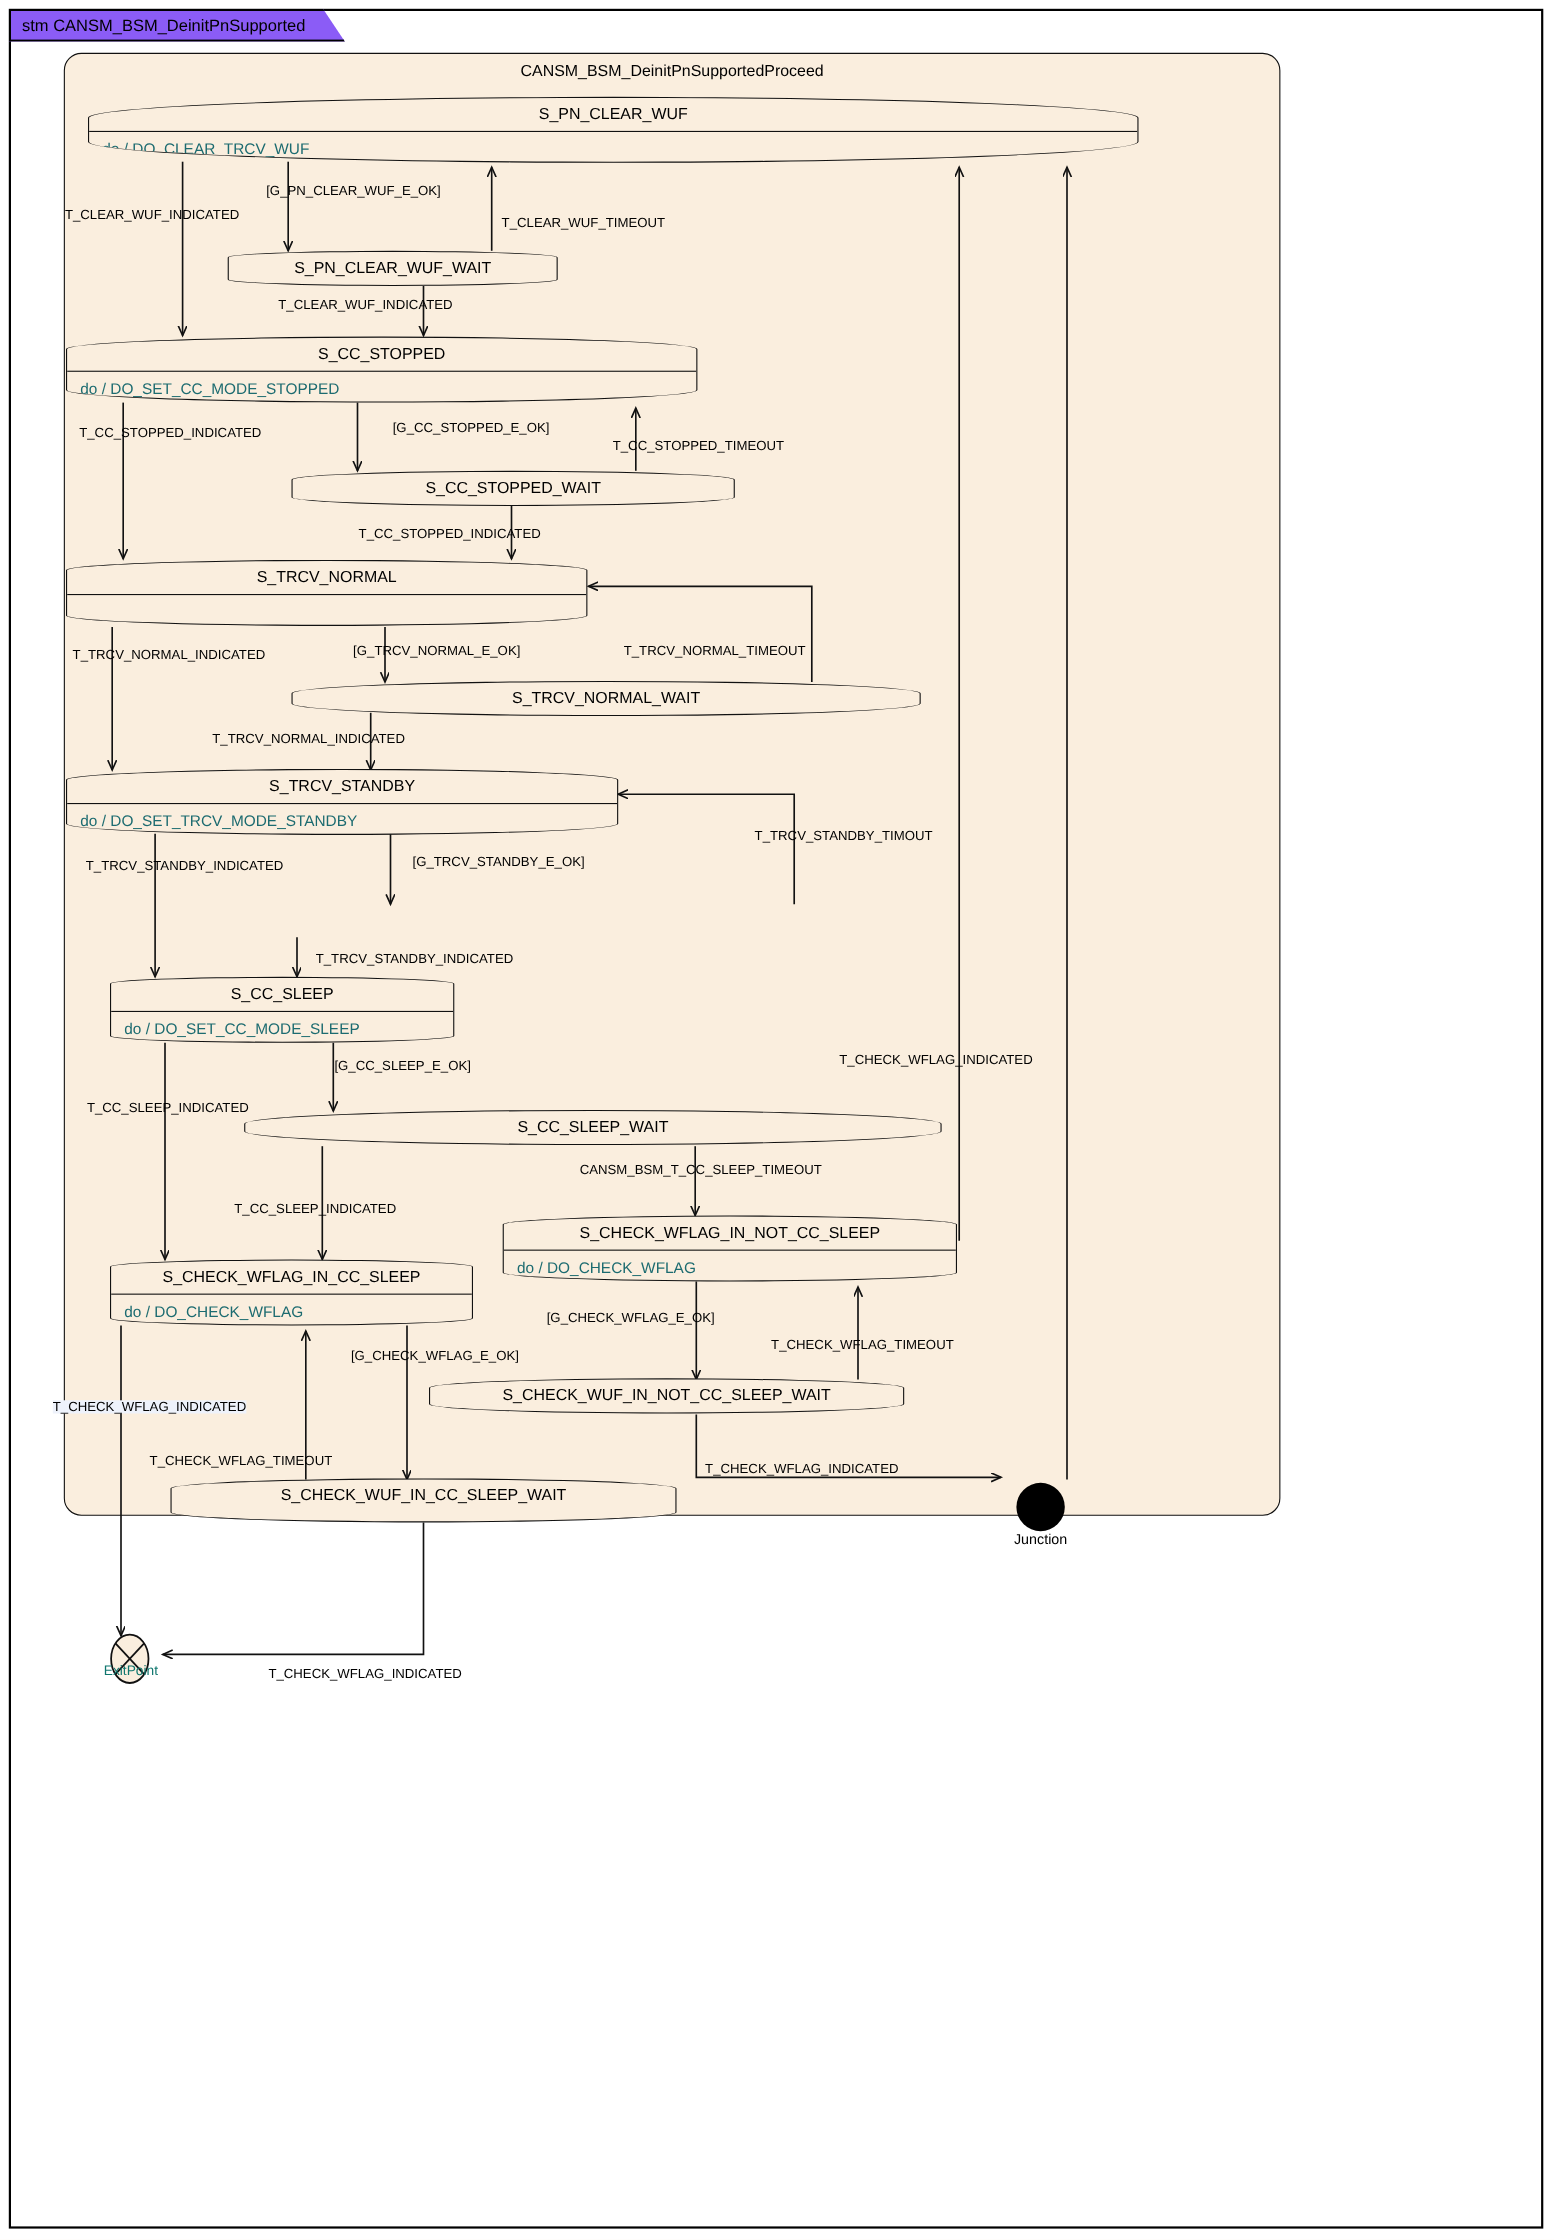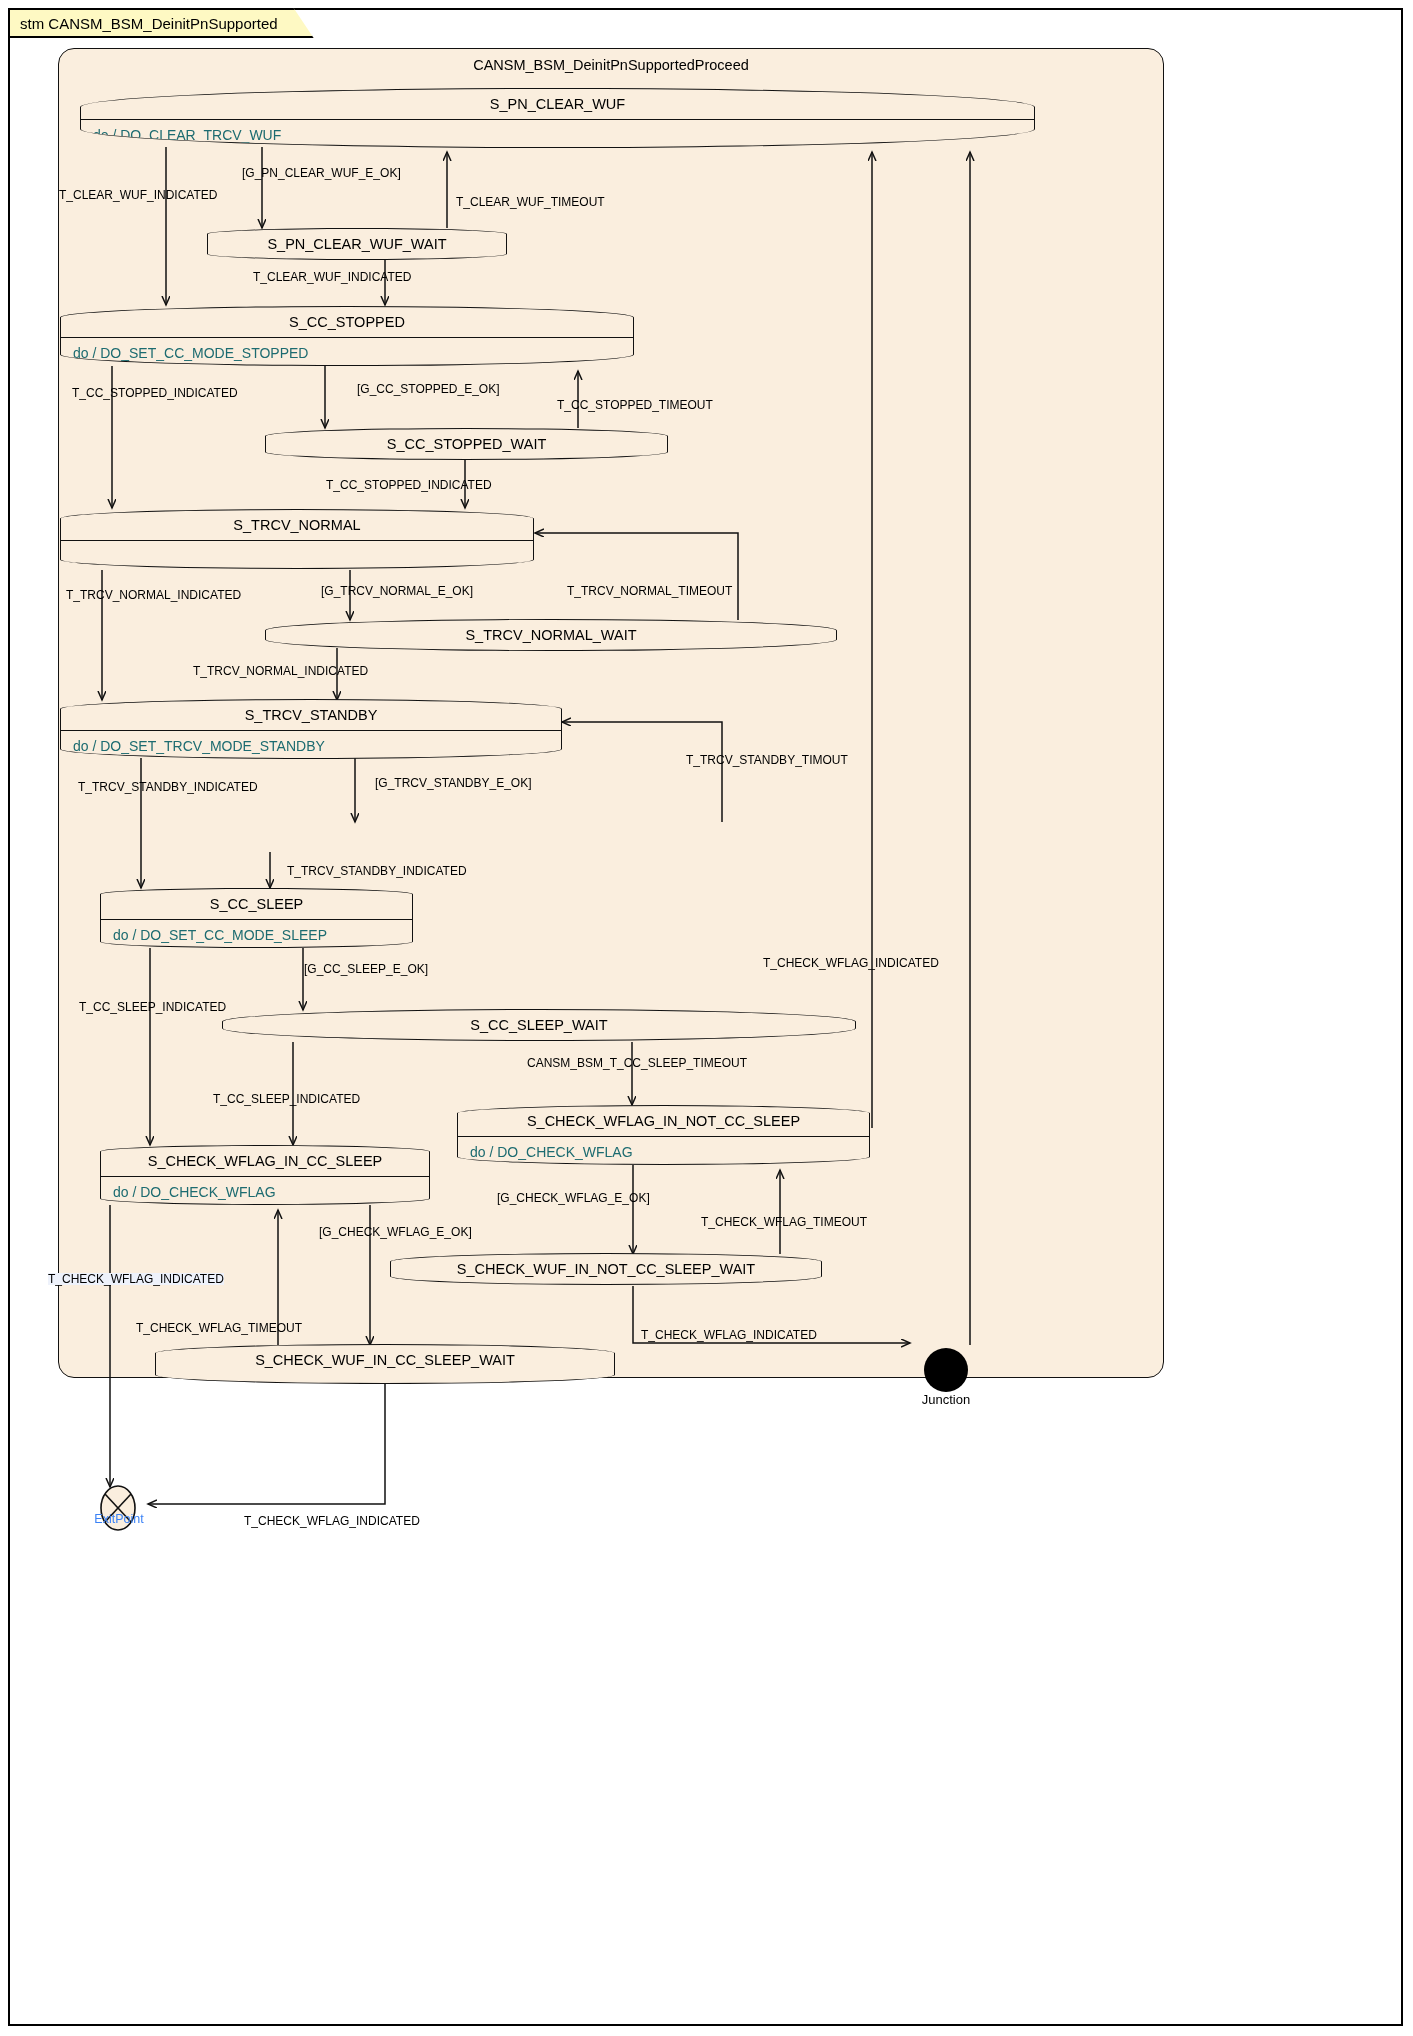--- a/index.html
+++ b/index.html
@@ -6,21 +6,21 @@
   body{font-family:"Liberation Sans",sans-serif;}
   #page{position:relative;width:1413px;height:2036px;background:#ffffff;overflow:hidden;}
 
   
   .frame{
     position:absolute;left:8px;top:8px;width:1395px;height:2018px;
     border:2px solid #000;background:#ffffff;box-sizing:border-box;
   }
   .frame-tab{
     position:absolute;left:8px;top:8px;height:30px;
-    background:#fef9c3;border:2px solid #000;box-sizing:border-box;
+    background:#8b5cf6;border:2px solid #000;box-sizing:border-box;
     padding:0 34px 0 10px;display:flex;align-items:center;
     font-size:15px;color:#000;white-space:nowrap;
     clip-path:polygon(0 0, calc(100% - 20px) 0, 100% 100%, 0 100%);
   }
 
   
   .composite{
     position:absolute;left:58px;top:48px;width:1106px;height:1330px;
     background:#faeede;border:1.6px solid #111;border-radius:16px;box-sizing:border-box;
   }
@@ -47,21 +47,21 @@
   
   .junction{
     position:absolute;width:44px;height:44px;border-radius:50%;
     background:#000;
   }
   .junction-label{position:absolute;font-size:13px;color:#000;text-align:center;width:120px;}
 
   
   .exitpoint{position:absolute;width:40px;height:48px;}
   .exitpoint svg{display:block;}
-  .exit-label{position:absolute;font-size:12.5px;color:#3b82f6;text-align:center;width:110px;}
+  .exit-label{position:absolute;font-size:12.5px;color:#0f766e;text-align:center;width:110px;}
 
   
   svg.edges{position:absolute;left:0;top:0;width:1413px;height:2036px;pointer-events:none;}
   svg.edges path,svg.edges line{stroke:#111;stroke-width:1.5px;fill:none;}
 
   
   .tl{
     position:absolute;font-size:12px;color:#000;white-space:nowrap;
     line-height:1;
   }

